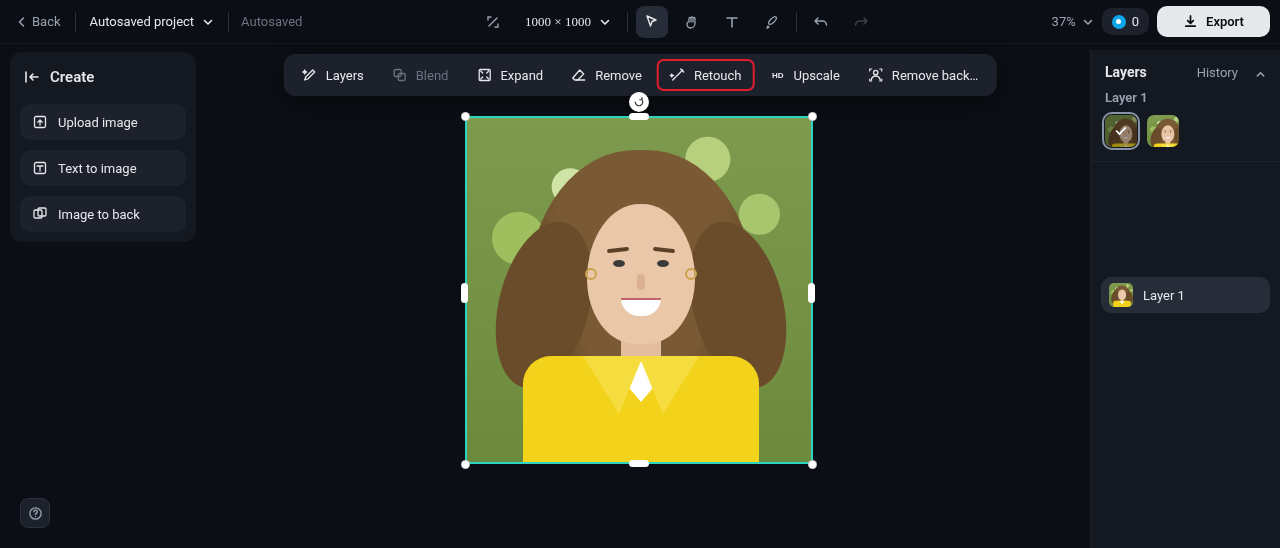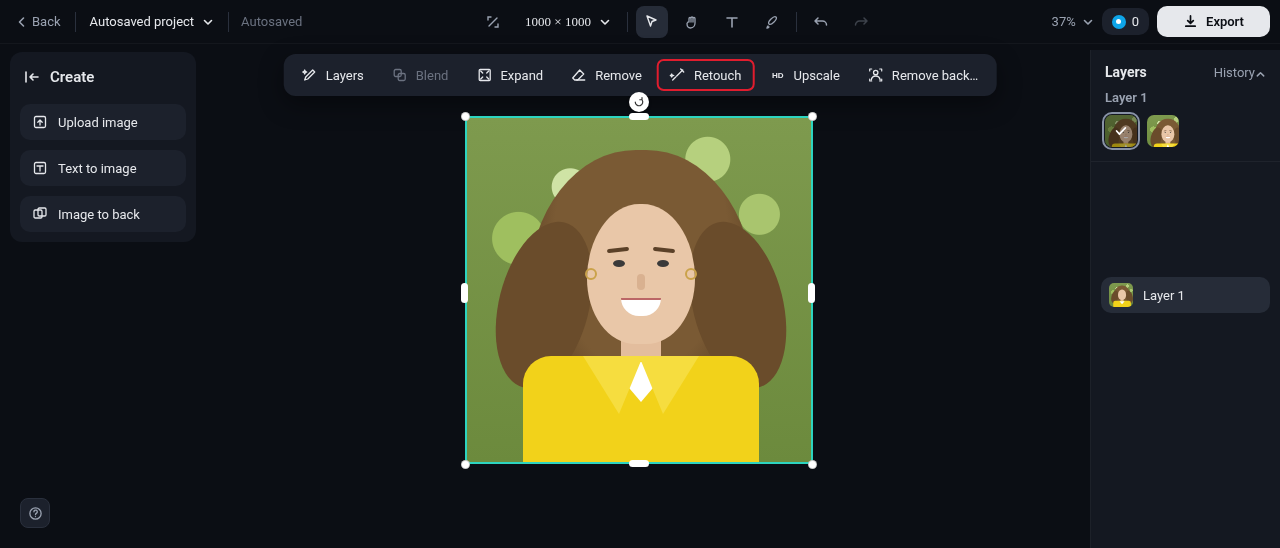--- a/index.html
+++ b/index.html
@@ -180,21 +180,21 @@
 
   
   .right-panel{
     position:absolute;top:50px;right:0;width:190px;height:498px;
     background:var(--panel);
     border-left:1px solid rgba(255,255,255,0.04);
     display:flex;flex-direction:column;
   }
   .rp-header{display:flex;align-items:center;justify-content:space-between;padding:14px 14px 8px;}
   .rp-title{font-weight:700;font-size:14px;}
-  .rp-history{color:var(--text-dim);display:flex;align-items:flex-end;gap:0;cursor:pointer;}
+  .rp-history{color:var(--text-dim);display:flex;align-items:flex-end;gap:17px;cursor:pointer;}
   .layer-name{color:var(--text-dim);font-weight:600;font-size:13px;padding:2px 14px 10px;}
   .thumbs{display:flex;gap:10px;padding:0 14px 14px;}
   .thumb{width:32px;height:32px;border-radius:7px;overflow:hidden;position:relative;cursor:pointer;}
   .thumb.selected{outline:2px solid #8892a6;outline-offset:1px;}
   .thumb-inner{position:absolute;inset:0;transform:scale(.12);transform-origin:top left;width:348px;height:348px;}
   .thumb .check{position:absolute;inset:0;background:rgba(0,0,0,.35);display:flex;align-items:center;justify-content:center;color:#fff;}
   .rp-gap{flex:0 0 108px;border-top:1px solid rgba(255,255,255,0.05);}
   .layer-row{
     margin:8px 10px;background:var(--panel3);border-radius:10px;
     display:flex;align-items:center;gap:10px;padding:6px 8px;cursor:pointer;

